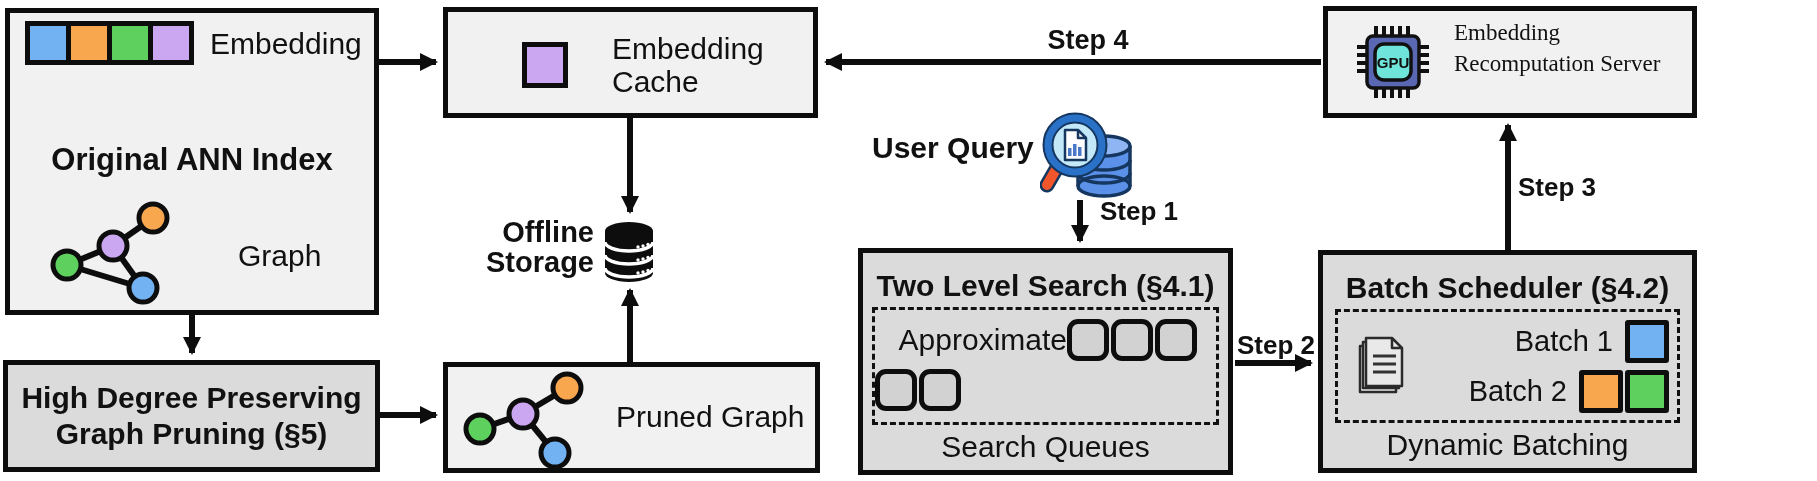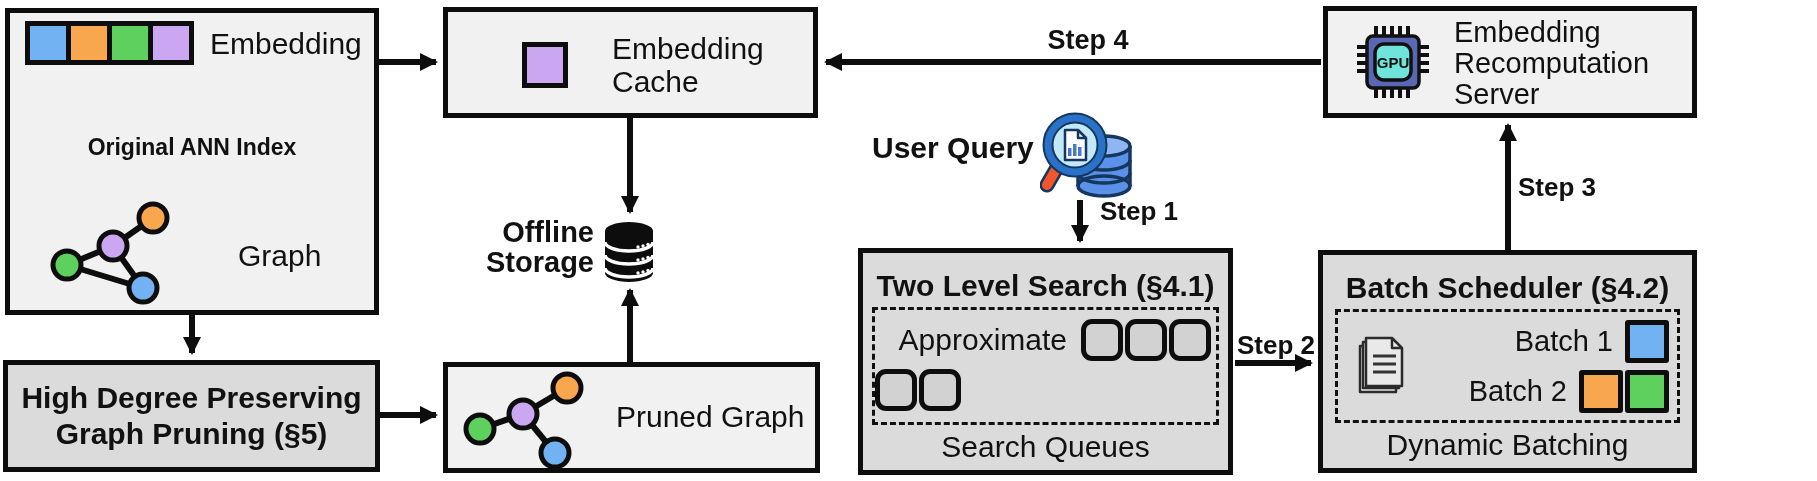--- a/index.html
+++ b/index.html
@@ -15,21 +15,21 @@
   .center{text-align:center;}
   .step{position:absolute;font-size:26px;font-weight:bold;}
   
   .swatches{position:absolute;display:flex;gap:5px;background:#0d0d0d;padding:5px;}
   .swatch{width:36px;height:34px;}
   
   .cacheSquare{position:absolute;width:36px;height:36px;border:5px solid #0d0d0d;}
   
   .dashed{position:absolute;border:3px dashed #111;box-sizing:border-box;}
   .qrow{display:flex;align-items:center;height:50px;}
-  .qlabel{flex:0 0 192px;text-align:right;padding-right:14px;font-size:30px;}
+  .qlabel{flex:0 0 192px;text-align:right;font-size:30px;}
   .qslots{display:flex;gap:2px;}
   .qslot{width:32px;height:32px;border:5px solid #0d0d0d;border-radius:11px;background:#D2D2D2;}
   .brow{display:flex;align-items:center;height:50px;}
   .blabel{flex:1;text-align:right;padding-right:12px;font-size:29px;}
   .bslots{display:flex;gap:2px;}
   .bslot{width:34px;height:33px;border:5px solid #0d0d0d;border-radius:3px;}
   .footerLbl{position:absolute;left:0;right:0;bottom:6px;text-align:center;font-size:30px;}
   .titleLbl{position:absolute;left:0;right:0;top:16px;text-align:center;font-size:30px;font-weight:bold;}
   svg{display:block;}
   #arrows{position:absolute;left:0;top:0;pointer-events:none;}
@@ -40,21 +40,21 @@
 <div id="canvas">
 
   <div class="box light" style="left:5px;top:8px;width:374px;height:307px;">
     <div class="swatches" style="left:15px;top:8px;">
         <div class="swatch" style="background: rgb(114, 178, 242);"></div>
         <div class="swatch" style="background: rgb(248, 167, 78);"></div>
         <div class="swatch" style="background: rgb(94, 208, 94);"></div>
         <div class="swatch" style="background: rgb(203, 166, 241);"></div>
       </div>
     <div class="lbl" style="left:200px;top:14px;">Embedding</div>
-    <div class="lbl bold center" style="left:0;right:0;top:118px;font-size:23px;">Original ANN Index</div>
+    <div class="lbl bold center" style="left:0;right:0;top:130px;font-size:31px;">Original ANN Index</div>
 
     <svg style="position:absolute;left:35px;top:183px;" width="135" height="115" viewBox="0 0 135 115">
       <g stroke="#0d0d0d" stroke-width="6">
         <line x1="22" y1="69" x2="68" y2="50"></line>
         <line x1="68" y1="50" x2="108" y2="22"></line>
         <line x1="68" y1="50" x2="98" y2="92"></line>
         <line x1="22" y1="69" x2="98" y2="92"></line>
       </g>
       <g stroke="#0d0d0d" stroke-width="5">
         <circle cx="22" cy="69" r="14" fill="#5ED05E"></circle>
@@ -90,21 +90,21 @@
           <rect x="3" y="46" width="10" height="4"></rect>
         <rect x="65" y="22" width="10" height="4"></rect>
           <rect x="65" y="30" width="10" height="4"></rect>
         <rect x="65" y="38" width="10" height="4"></rect>
           <rect x="65" y="46" width="10" height="4"></rect>
       </g>
       <rect x="13" y="13" width="52" height="52" rx="6" fill="#5A68B4" stroke="#111" stroke-width="3.5"></rect>
       <rect x="21" y="21" width="36" height="36" rx="9" fill="#6FE4DA" stroke="#111" stroke-width="3.5"></rect>
       <text x="39" y="45" text-anchor="middle" font-size="15" font-weight="bold" fill="#111">GPU</text>
     </svg>
-    <div class="lbl" style="left:126px;top:6px;width:230px;font-size:29px;line-height:31px;">Embedding Recomputation Server</div>
+    <div class="lbl" style="left:126px;top:6px;width:230px;font-size:23px;line-height:31px;font-family:Liberation Serif, serif;">Embedding Recomputation Server</div>
   </div>
 
   <div class="box dark" style="left:3px;top:360px;width:377px;height:112px;display:flex;align-items:center;justify-content:center;">
     <div class="bold center" style="font-size:30px;line-height:36px;width:350px;">High Degree Preserving Graph Pruning (§5)</div>
   </div>
 
   <div class="box light" style="left:443px;top:362px;width:377px;height:111px;">
     <svg style="position:absolute;left:10px;top:2px;" width="130" height="100" viewBox="0 0 130 100">
       <g stroke="#0d0d0d" stroke-width="6">
         <line x1="22" y1="60" x2="65" y2="45"></line>

